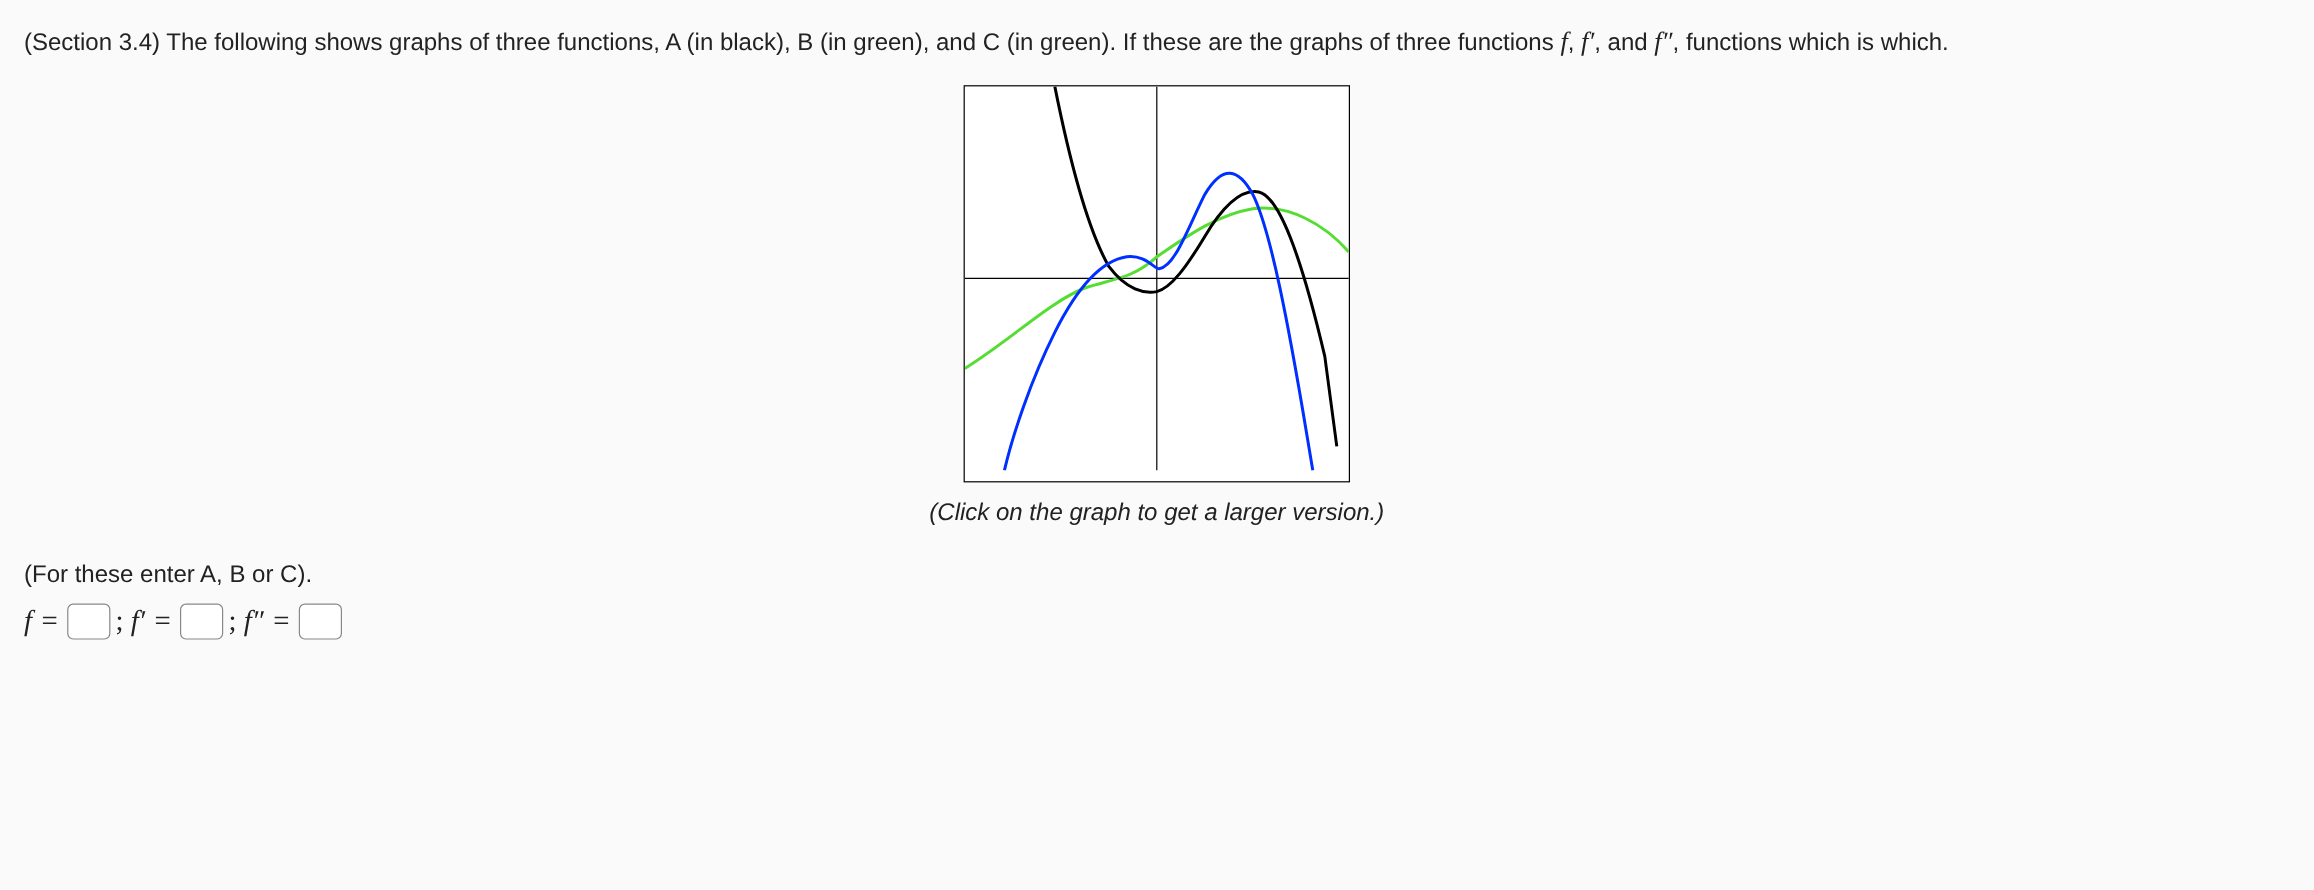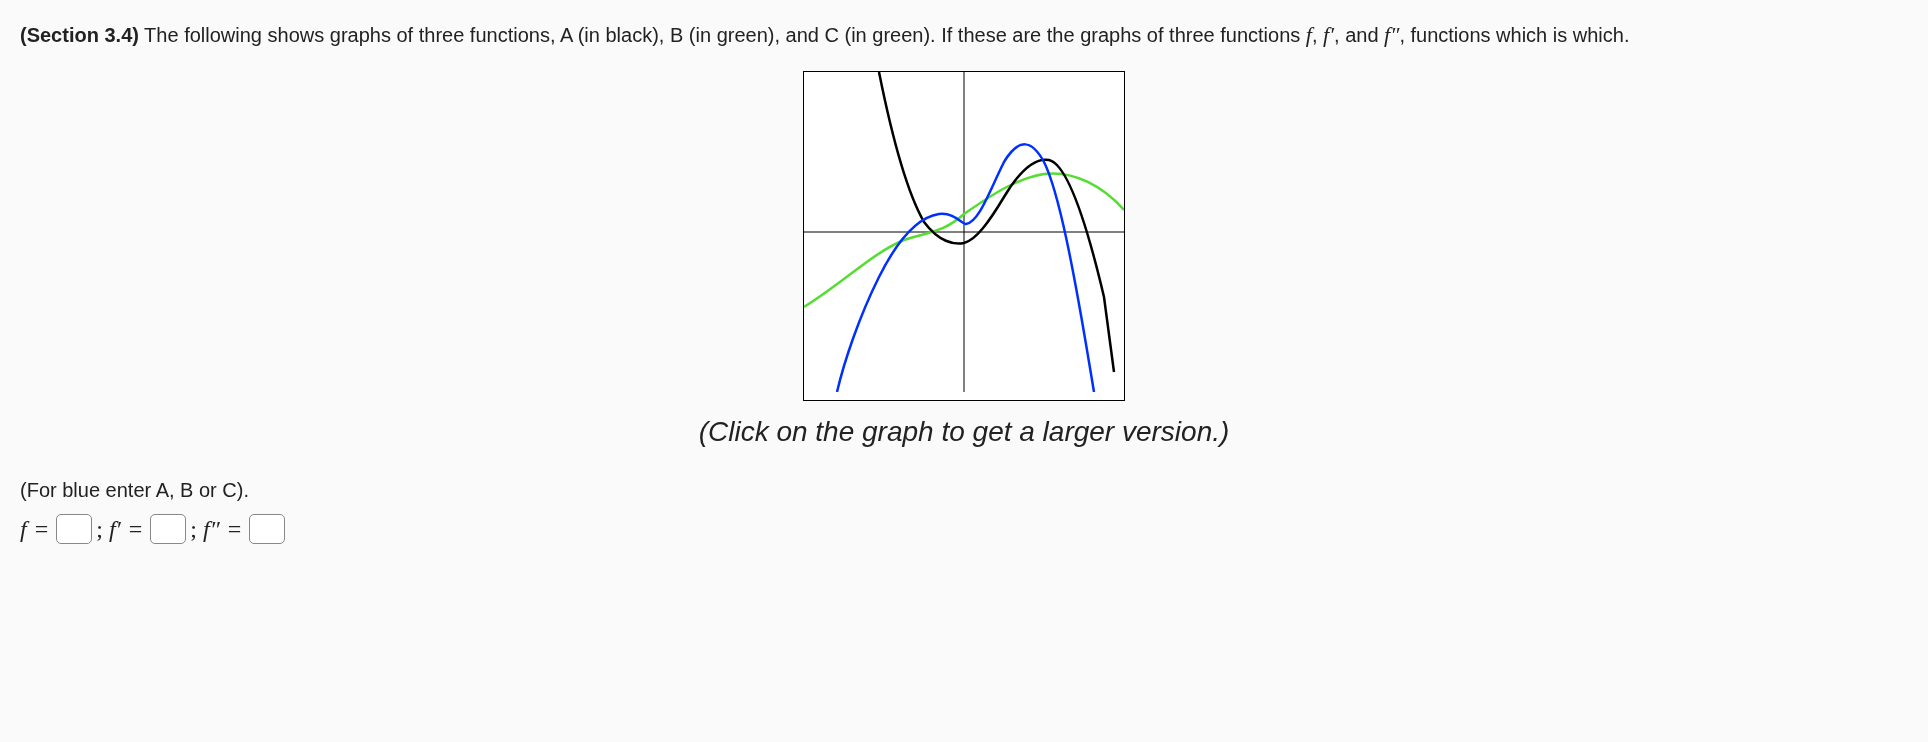--- a/index.html
+++ b/index.html
@@ -12,40 +12,40 @@
       font-size: 20px;
       color: #222;
       background: #fafafa;
       padding: 18px 20px;
       line-height: 1.5;
     }
     .question-text {
       margin-bottom: 20px;
     }
     .question-text b {
-      font-weight: bold;
+      font-weight: normal;
     }
     .math-it {
       font-family: 'Times New Roman', Times, serif;
       font-style: italic;
       font-size: 22px;
     }
     .graph-container {
       text-align: center;
       margin: 10px 0 14px 0;
     }
     .graph-box {
       display: inline-block;
       border: 1.5px solid #000;
       background: #fff;
       cursor: pointer;
     }
     .graph-caption {
       font-style: italic;
-      font-size: 28px;
+      font-size: 20px;
       color: #222;
       margin-top: 10px;
       text-align: center;
     }
     .instruction {
       margin-top: 22px;
       margin-bottom: 6px;
     }
     .answer-row {
       display: flex;
@@ -91,21 +91,21 @@
       <path d="M 0,235 C 40,210 70,180 100,168 C 125,160 140,160 160,142 C 185,125 210,107 240,102 C 270,98 300,115 320,138" fill="none" stroke="#55dd33" stroke-width="2.5"></path>
 
       <path d="M 75,0 C 85,50 100,115 120,150 C 135,170 150,173 160,171 C 172,168 185,150 200,125 C 215,100 230,85 245,88 C 262,92 280,140 300,225 L 310,300" fill="none" stroke="#000" stroke-width="2.5"></path>
 
       <path d="M 33,320 C 40,290 55,245 75,205 C 95,165 115,145 135,142 C 150,140 158,152 162,152 C 175,150 185,120 200,90 C 215,65 228,68 240,90 C 255,120 270,200 285,290 L 290,320" fill="none" stroke="#0030ff" stroke-width="2.5"></path>
     </svg>
   </div>
   <div class="graph-caption">(Click on the graph to get a larger version.)</div>
 </div>
 
-<div class="instruction">(For blue enter A, B or C).</div>
+<div class="instruction">(For these enter A, B or C).</div>
 
 <div class="answer-row">
   <span class="label">f</span>
   <span class="eq">=</span>
   <input class="answer-input" type="text" value="" style="">
   <span class="sep">;</span>
   <span class="label">f′</span>
   <span class="eq">=</span>
   <input class="answer-input" type="text" value="" style="">
   <span class="sep">;</span>

